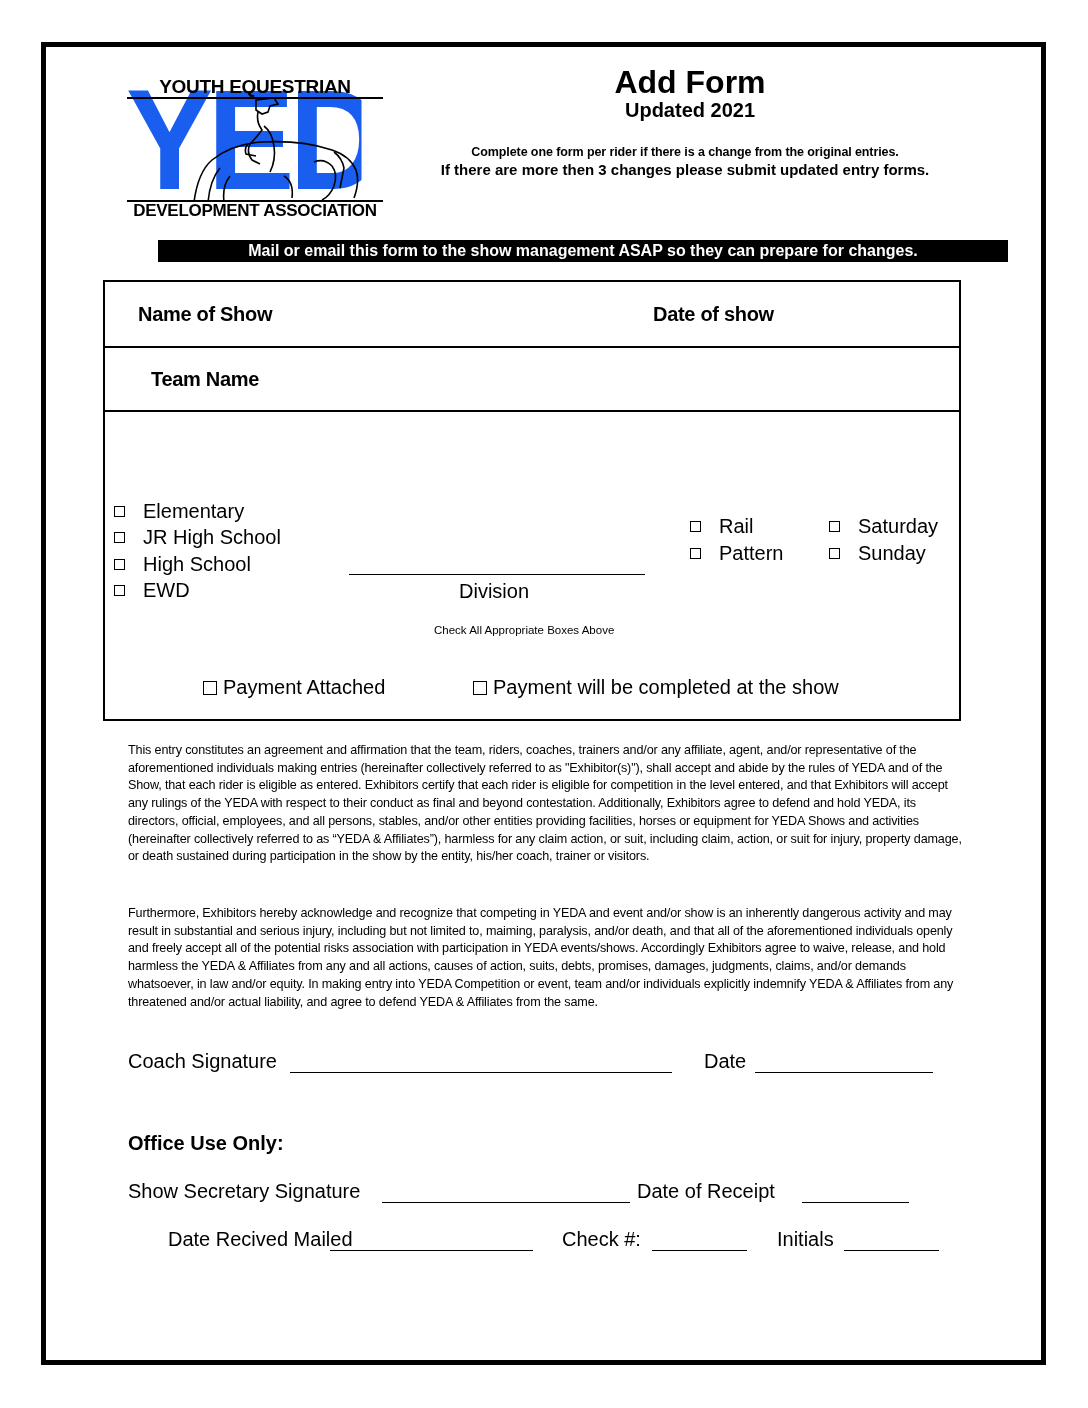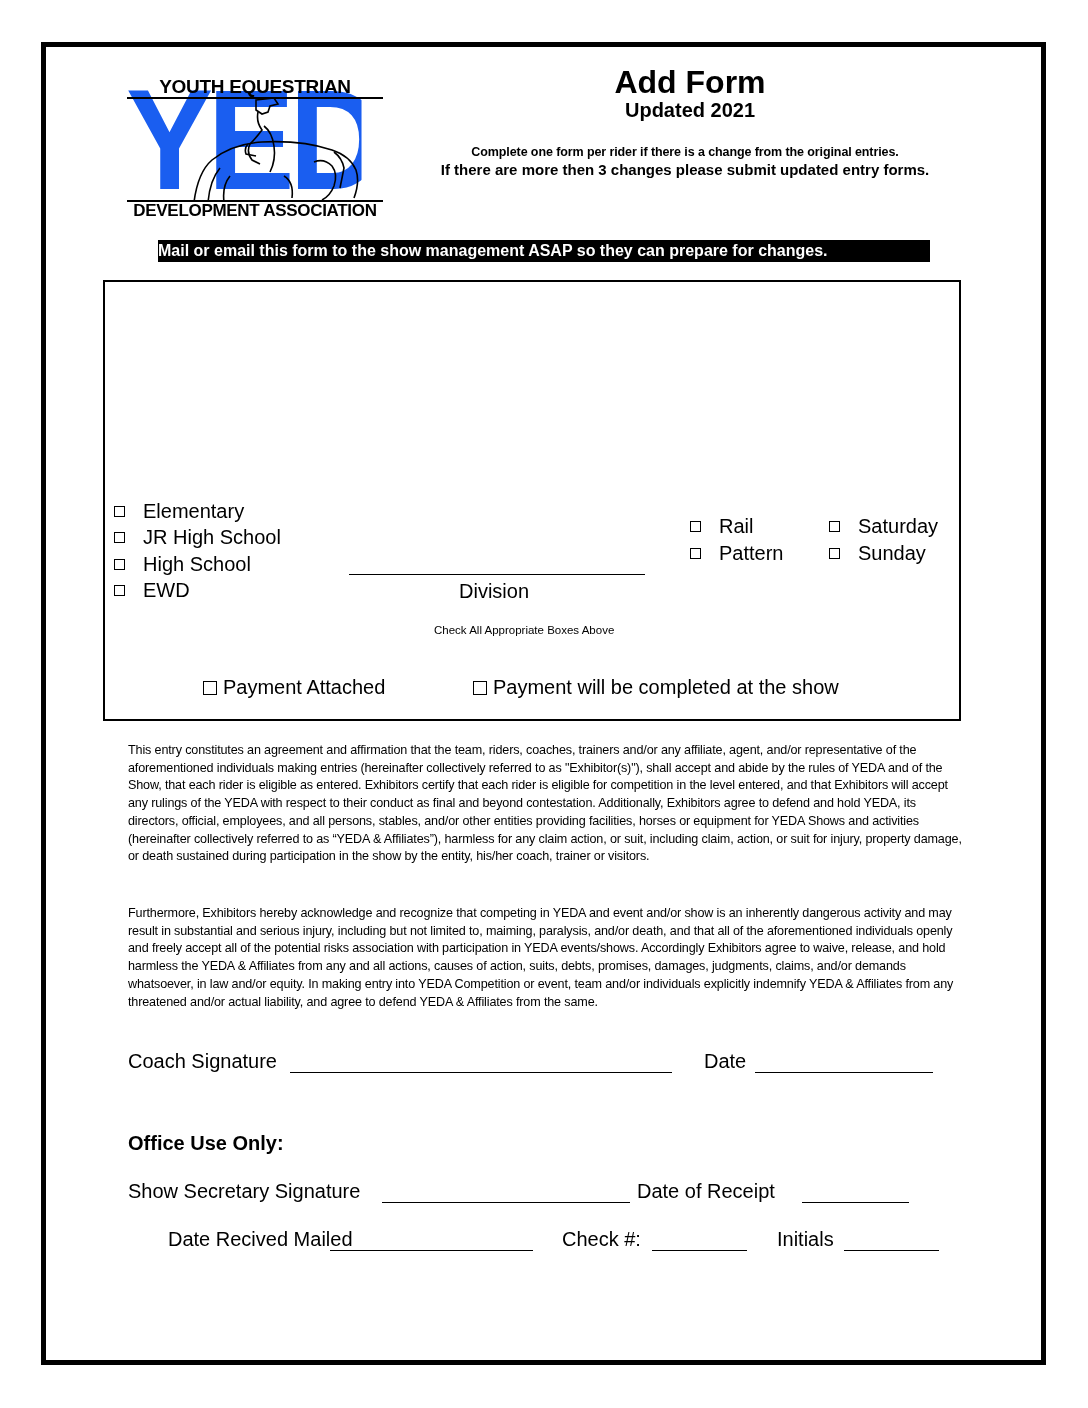--- a/index.html
+++ b/index.html
@@ -42,23 +42,23 @@
     }
     .note1 {
       position: absolute; left: 400px; top: 145px; width: 570px; text-align: center;
       font-weight: bold; font-size: 12.5px; letter-spacing: -0.1px;
     }
     .note2 {
       position: absolute; left: 400px; top: 161px; width: 570px; text-align: center;
       font-weight: bold; font-size: 15px;
     }
     .banner {
-      position: absolute; left: 158px; top: 240px; width: 772px; height: 22px;
+      position: absolute; left: 158px; top: 240px; width: 850px; height: 22px;
       background: #000; color: #fff; font-weight: bold; font-size: 16px;
-      line-height: 22px; white-space: nowrap;
+      line-height: 22px; text-align: center; white-space: nowrap;
     }
 
     
     .form-table {
       position: absolute; left: 103px; top: 280px; width: 858px; height: 441px;
       border: 2px solid #000;
     }
     .row { position: absolute; left: 0; width: 854px; border-bottom: 2px solid #000; }
     .row-1 { top: 0; height: 66px; }
     .row-2 { top: 66px; height: 64px; }
@@ -114,20 +114,27 @@
   <div class="logo-bot">DEVELOPMENT ASSOCIATION</div>
 </div>
 
 <div class="title">Add Form</div>
 <div class="subtitle">Updated 2021</div>
 <div class="note1">Complete one form per rider if there is a change from the original entries.</div>
 <div class="note2">If there are more then 3 changes please submit updated entry forms.</div>
 <div class="banner">Mail or email this form to the show management ASAP so they can prepare for changes.</div>
 
 <div class="form-table">
+  <div class="row row-1">
+    <span class="field-label" style="left:33px; top:21px;">Name of Show</span>
+    <span class="field-label" style="left:548px; top:21px;">Date of show</span>
+  </div>
+  <div class="row row-2">
+    <span class="field-label" style="left:46px; top:20px;">Team Name</span>
+  </div>
 
   <div class="cb-item" style="left:9px; top:218px;">
     <span class="cb-box"></span>
     <span>Elementary</span>
   </div>
   <div class="cb-item" style="left:9px; top:244px;">
     <span class="cb-box"></span>
     <span>JR High School</span>
   </div>
   <div class="cb-item" style="left:9px; top:271px;">

